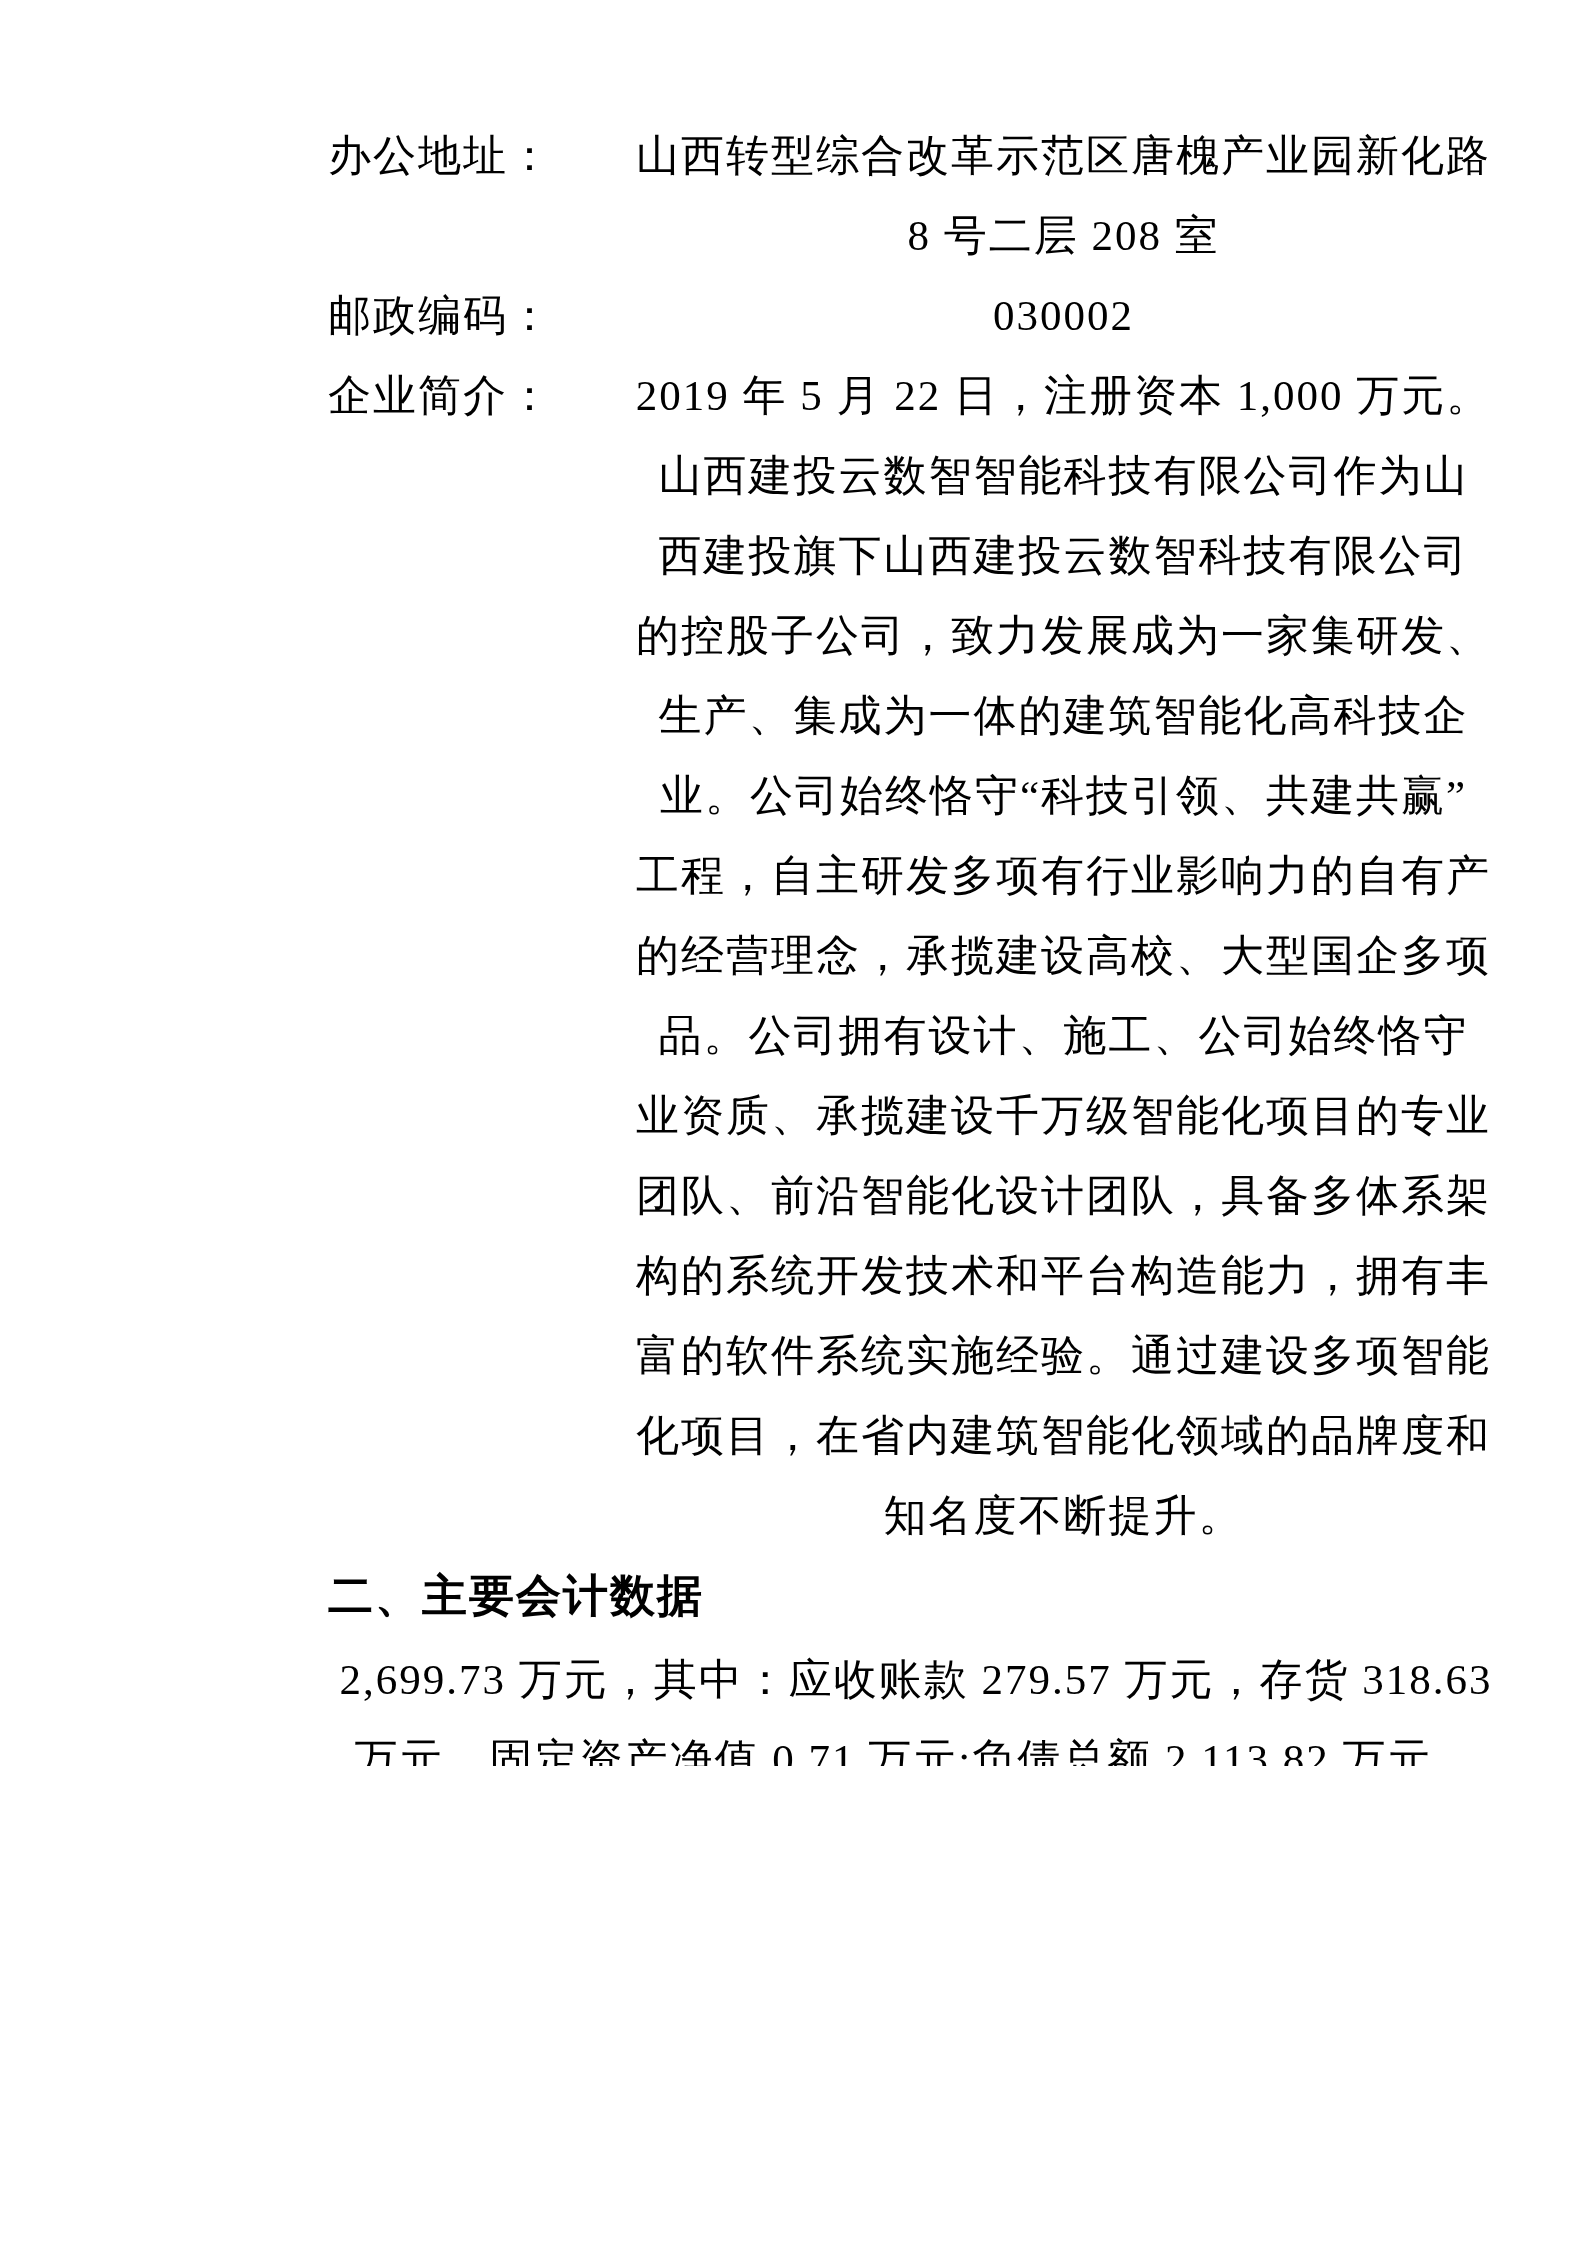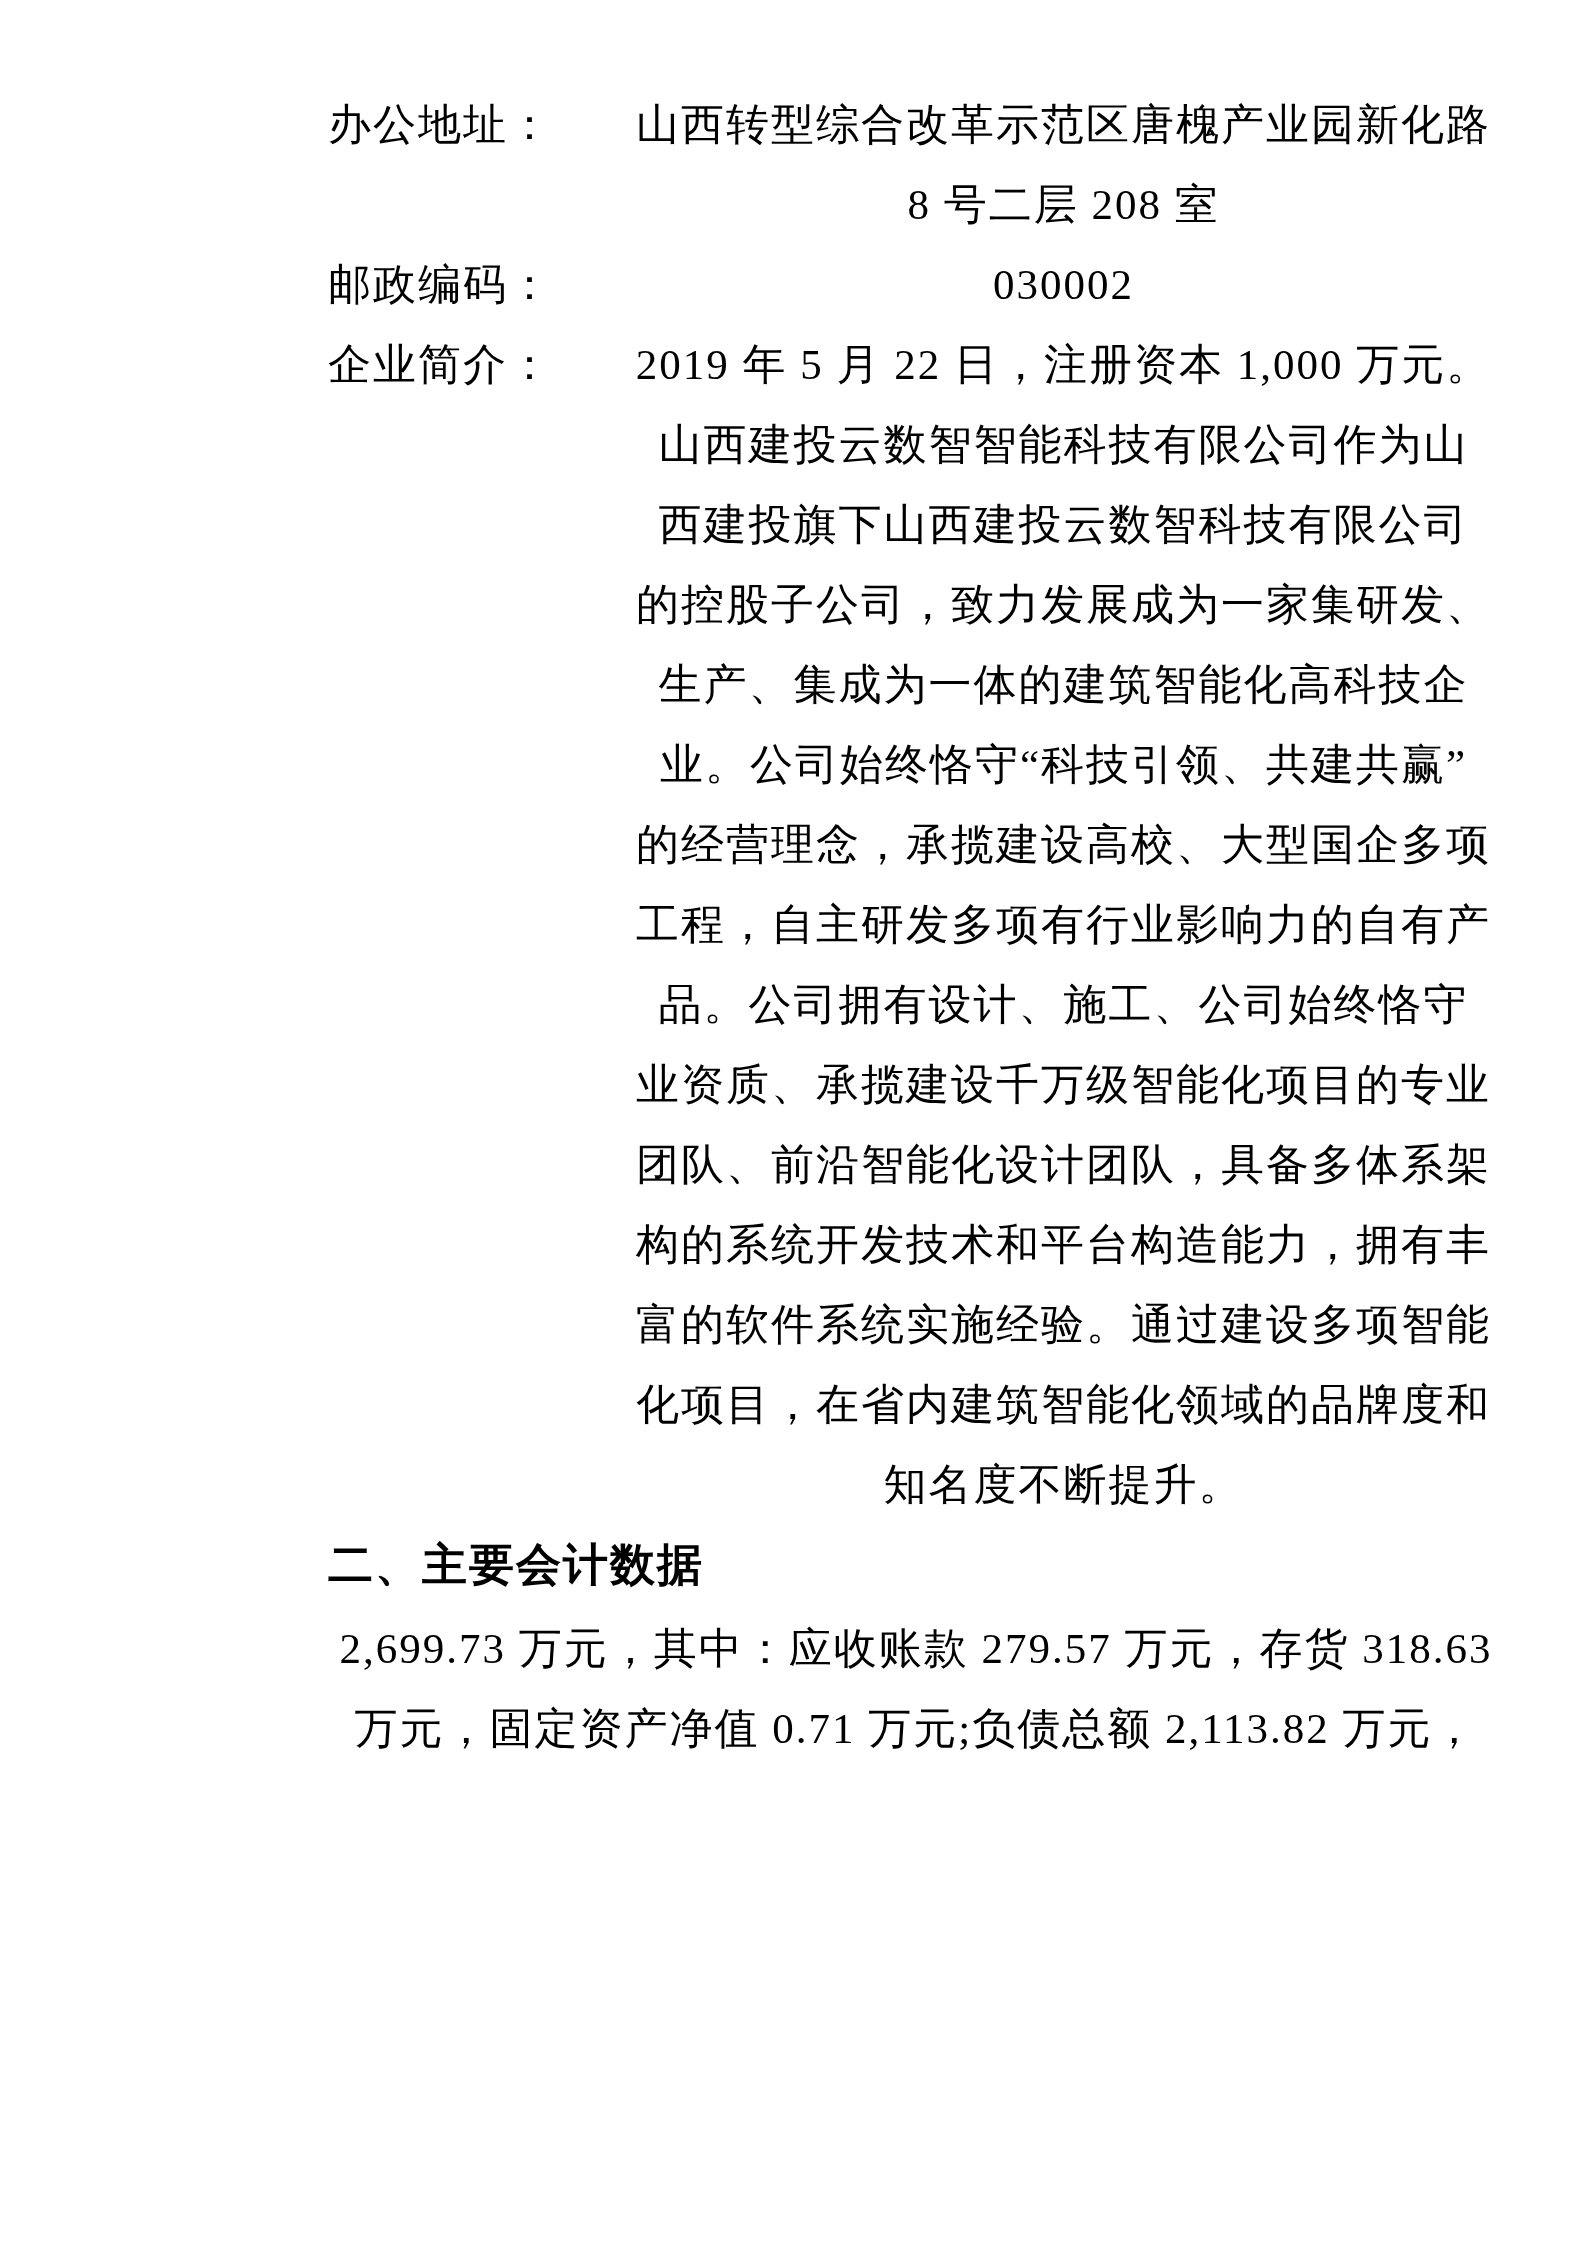--- a/index.html
+++ b/index.html
@@ -7,21 +7,21 @@
     position: relative;
     width: 1587px;
     height: 1766px;
     background: #ffffff;
     color: #000000;
     font-family: "Liberation Serif", "DejaVu Serif", serif;
     font-size: 43px;
     line-height: 80px;
     letter-spacing: 2px;
     box-sizing: border-box;
-    padding-top: 85px;
+    padding-top: 116px;
     overflow: hidden;
   }
   .kv { position: relative; padding-left: 540px; }
   .kv-label {
     position: absolute;
     left: 328px;
     top: 0;
     white-space: nowrap;
   }
   .line { white-space: nowrap; text-align: center; }
@@ -60,22 +60,22 @@
 
   <div class="kv">
     <div class="kv-label">企业简介：</div>
     <div class="kv-value">
         <div class="line">2019 年 5 月 22 日，注册资本 1,000 万元。</div>
         <div class="line">山西建投云数智智能科技有限公司作为山</div>
         <div class="line">西建投旗下山西建投云数智科技有限公司</div>
         <div class="line">的控股子公司，致力发展成为一家集研发、</div>
         <div class="line">生产、集成为一体的建筑智能化高科技企</div>
         <div class="line">业。公司始终恪守“科技引领、共建共赢”</div>
+        <div class="line">工程，自主研发多项有行业影响力的自有产</div>
         <div class="line">的经营理念，承揽建设高校、大型国企多项</div>
-        <div class="line">工程，自主研发多项有行业影响力的自有产</div>
         <div class="line">品。公司拥有设计、施工、公司始终恪守</div>
         <div class="line">业资质、承揽建设千万级智能化项目的专业</div>
         <div class="line">团队、前沿智能化设计团队，具备多体系架</div>
         <div class="line">构的系统开发技术和平台构造能力，拥有丰</div>
         <div class="line">富的软件系统实施经验。通过建设多项智能</div>
         <div class="line">化项目，在省内建筑智能化领域的品牌度和</div>
         <div class="line">知名度不断提升。</div>
       </div>
   </div>
 

